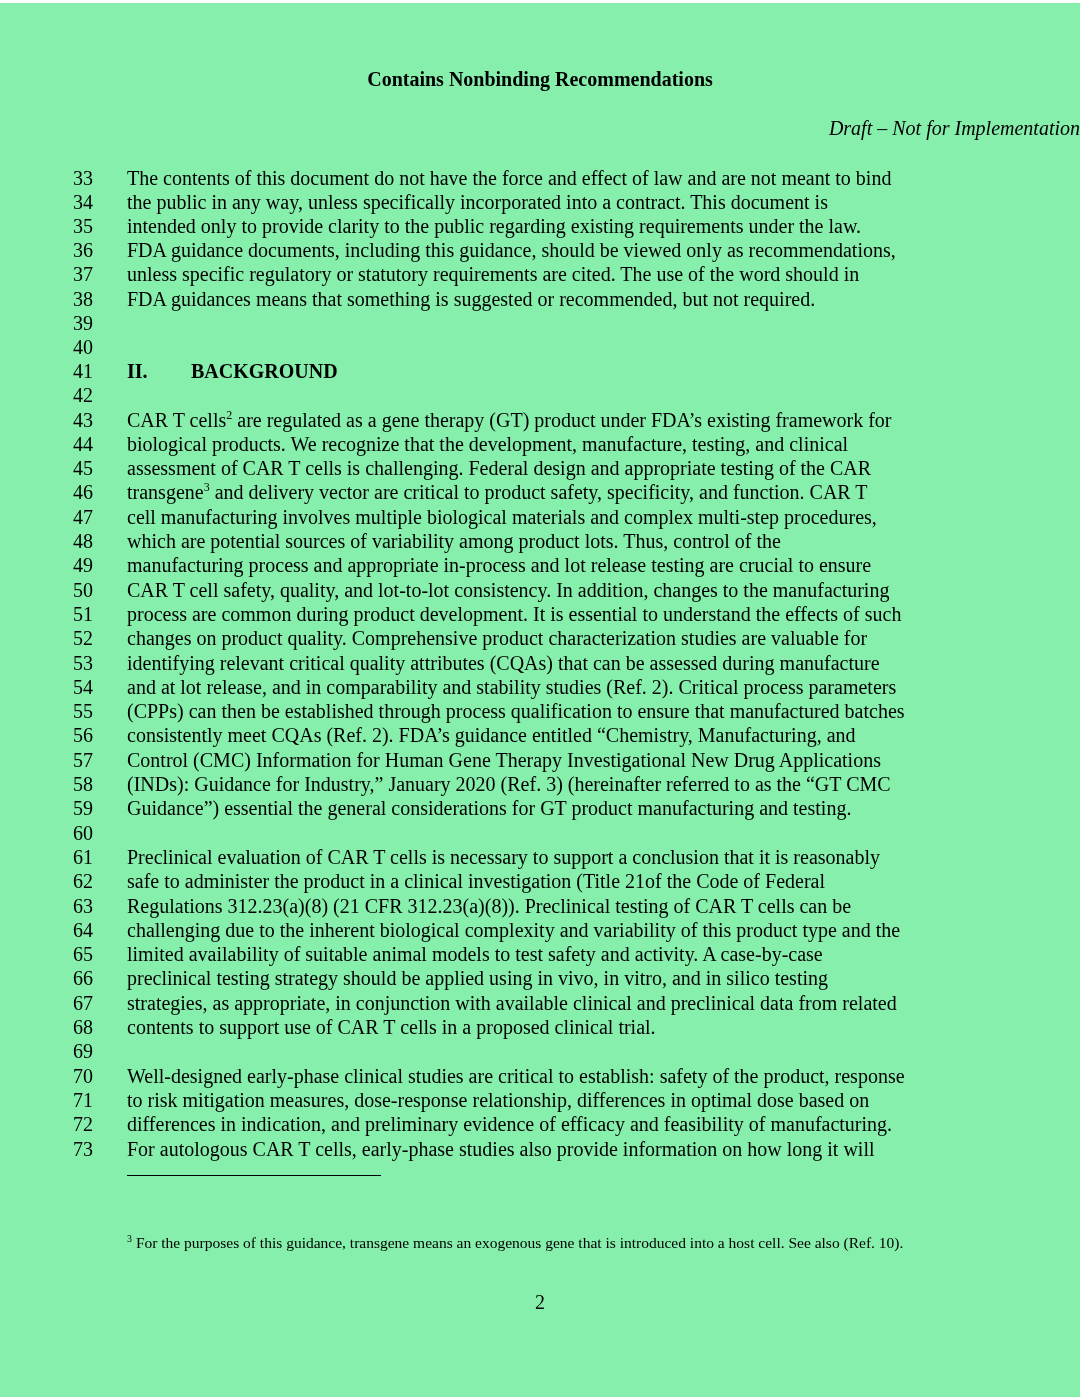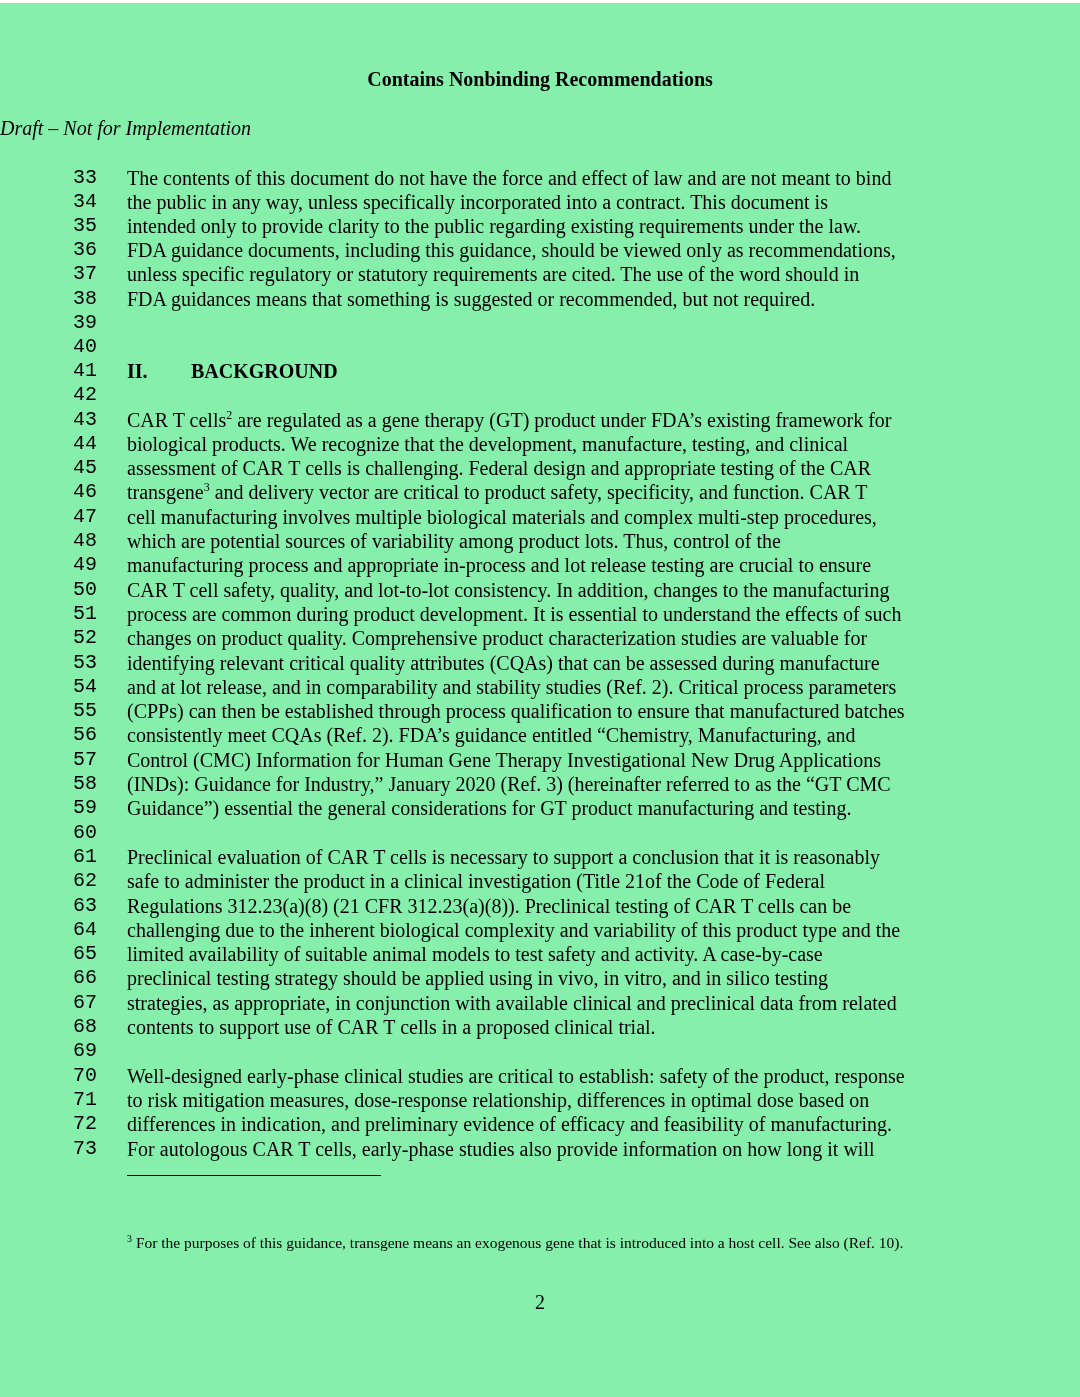--- a/index.html
+++ b/index.html
@@ -1,24 +1,24 @@
 <!DOCTYPE html>
 <html><head>
 <meta charset="utf-8">
 <style>
   html, body { margin: 0; padding: 0; background: #ffffff; }
   body { width: 1080px; height: 1397px; position: relative; overflow: hidden;
          font-family: "Liberation Serif", "DejaVu Serif", serif; color: #000; }
   .page { position: absolute; left: 0; top: 3px; width: 1080px; height: 1397px; background: #86efac; }
   .header-title { position: absolute; top: 64px; left: 0; width: 1080px; text-align: center;
                   font-weight: bold; font-size: 20px; line-height: 24px; }
-  .header-sub { position: absolute; top: 113px; left: 0; width: 1080px; text-align: left;
+  .header-sub { position: absolute; top: 113px; left: 0; width: 1080px; text-align: right;
                 font-style: italic; font-size: 20px; line-height: 24px; }
   .line { position: absolute; left: 0; height: 24px; font-size: 20px; line-height: 24px; white-space: nowrap; }
-  .ln { position: absolute; left: 73px; width: 30px; text-align: left; font-family: Liberation Mono, monospace; }
+  .ln { position: absolute; left: 73px; width: 30px; text-align: left; }
   .txt { position: absolute; left: 127px; }
   .heading-num { font-weight: bold; }
   sup { font-size: 12px; line-height: 0; vertical-align: 8px; }
   .fn-rule { position: absolute; left: 127px; top: 1172px; width: 254px; height: 1px; background: #000; }
   .footnote { position: absolute; left: 127px; font-size: 15.5px; line-height: 20px; width: 830px; }
   .footnote sup { font-size: 10px; vertical-align: 6px; }
   .page-num { position: absolute; top: 1287px; left: 0; width: 1080px; text-align: center; font-size: 20px; line-height: 24px; }
 </style>
 </head>
 <body>

